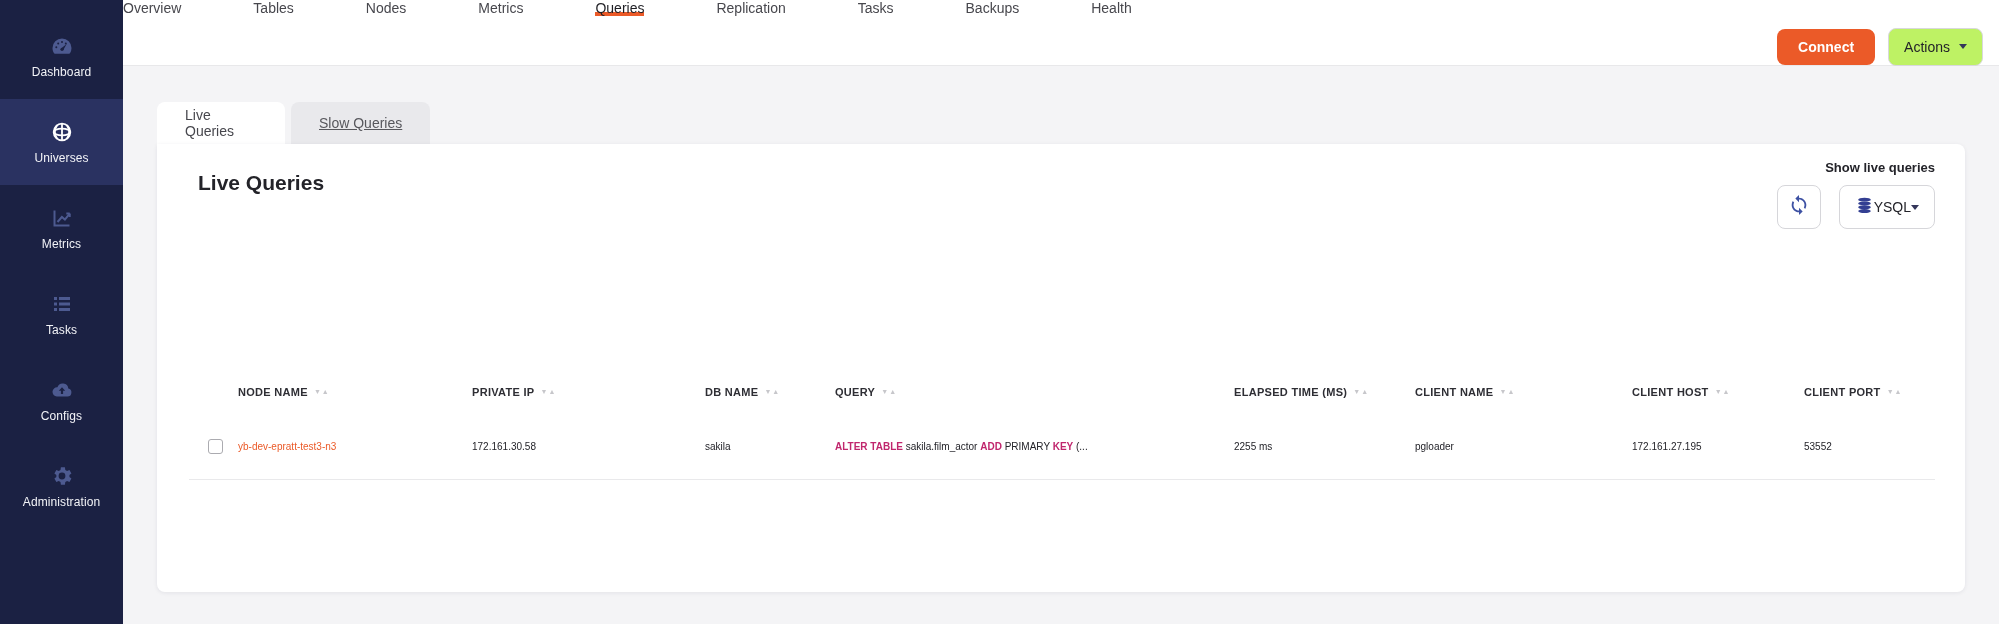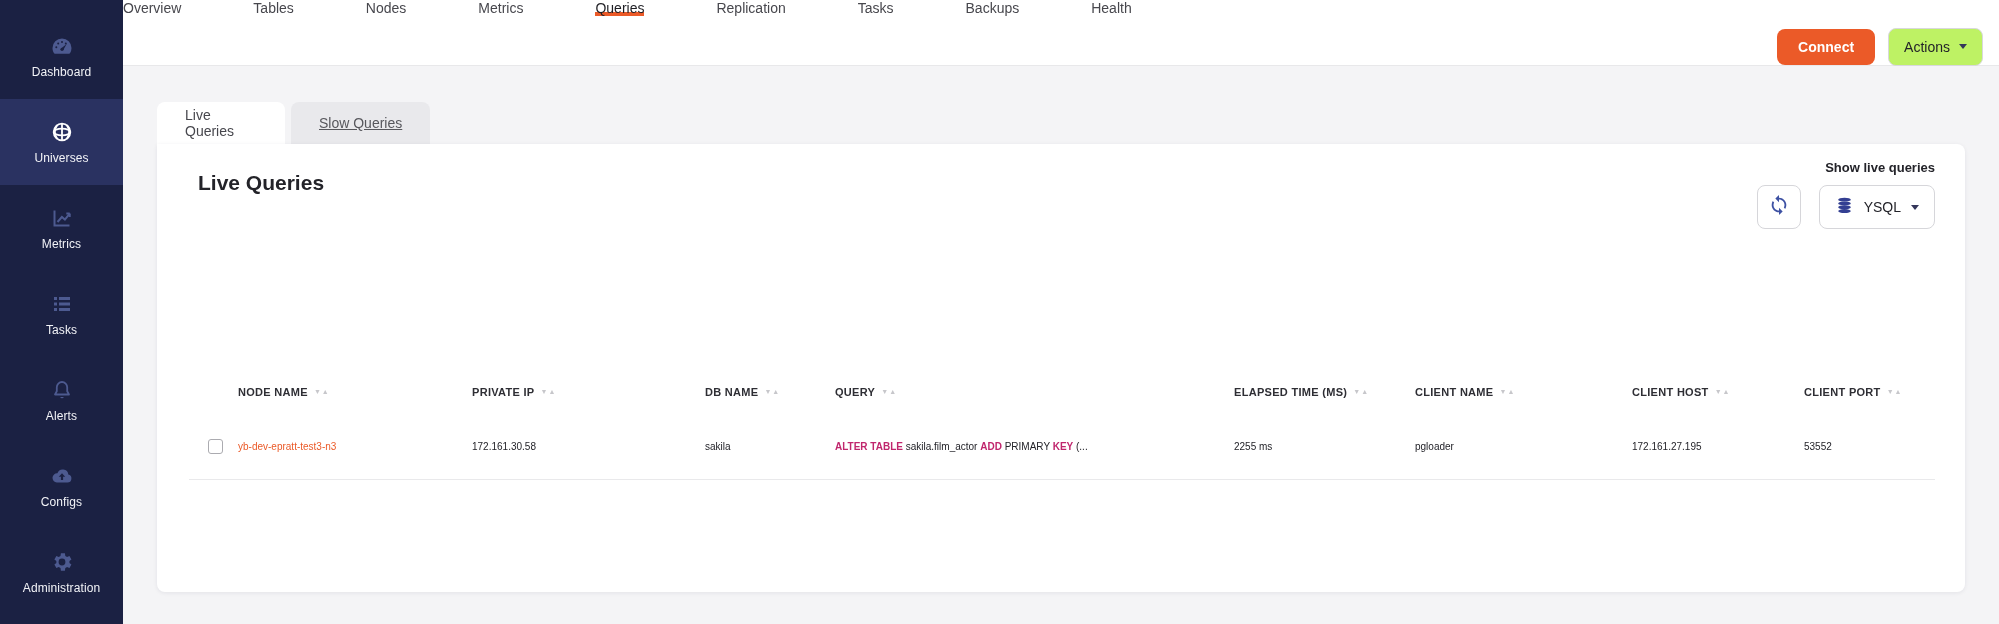--- a/index.html
+++ b/index.html
@@ -30,21 +30,21 @@
   .tab.active { background:#ffffff; color:#47474d; width:128px; }
   .tab.inactive { background:#e9e9ec; color:#57575c;text-decoration:underline; }
 
   .card { position:absolute; left:34px; top:78px; width:1808px; height:448px; background:#ffffff; border-radius:0 8px 8px 8px; box-shadow:0 1px 4px rgba(23,25,60,.08); }
   .card-title { position:absolute; left:41px; top:27px; font-size:21px; font-weight:700; color:#232329; }
 
   .controls { position:absolute; right:30px; top:16px; text-align:right; }
   .show-live-label { font-size:13px; font-weight:600; color:#232329; }
   .controls-row { margin-top:10px; display:flex; justify-content:flex-end; gap:18px; }
   .icon-btn { width:44px; height:44px; background:#fff; border:1px solid #d6d6da; border-radius:8px; display:flex; align-items:center; justify-content:center; cursor:pointer; }
-  .ysql-btn { height:44px; background:#fff; border:1px solid #d6d6da; border-radius:8px; display:flex; align-items:center; gap:10px; padding:0 15px; cursor:pointer; font-family:inherit; font-size:14px; color:#232329; }
+  .ysql-btn { height:44px; background:#fff; border:1px solid #d6d6da; border-radius:8px; display:flex; align-items:center; padding:0 15px; cursor:pointer; font-family:inherit; font-size:14px; color:#232329; }
 
   .filter-input { position:absolute; left:32px; top:147px; width:1723px; height:46px; border:1px solid #c9c9ce; border-radius:4px; padding:0 18px; font-size:14px; color:#232329; font-family:inherit; background:#fff; }
   .filter-input::placeholder { color:#8e8e96; }
 
   .qtable { position:absolute; left:32px; top:226px; width:1746px; }
   .tgrid { display:grid; grid-template-columns:49px 234px 233px 130px 399px 181px 217px 172px 131px; align-items:center; }
   .thead { height:44px; }
   .th { font-size:11px; font-weight:700; color:#2e2e34; letter-spacing:.3px; white-space:nowrap; cursor:pointer; }
   .sort { font-size:7px; color:#c7c7cb; letter-spacing:1px; margin-left:6px; vertical-align:2px; }
   .trow { height:66px; border-bottom:1px solid #e9e9eb; }
@@ -99,29 +99,20 @@
       <svg viewBox="0 0 24 24" width="24" height="24" fill="currentColor">
           <rect x="4" y="5" width="3" height="3"></rect>
           <rect x="9" y="5" width="11" height="3"></rect>
           <rect x="4" y="10.5" width="3" height="3"></rect>
           <rect x="9" y="10.5" width="11" height="3"></rect>
           <rect x="4" y="16" width="3" height="3"></rect>
           <rect x="9" y="16" width="11" height="3"></rect>
         </svg>
     </span>
     <span class="side-label">Tasks</span>
-  </div>
-  <div class="side-item">
-    <span class="icn">
-      <svg viewBox="0 0 24 24" width="24" height="24" fill="none" stroke="currentColor" stroke-width="1.8">
-          <path d="M12 4a5.2 5.2 0 0 0-5.2 5.2v4.1L5 16.5h14l-1.8-3.2V9.2A5.2 5.2 0 0 0 12 4z" stroke-linejoin="round"></path>
-          <path d="M10.2 19a1.9 1.9 0 0 0 3.6 0z" fill="currentColor" stroke="none"></path>
-        </svg>
-    </span>
-    <span class="side-label">Alerts</span>
   </div>
   <div class="side-item">
     <span class="icn">
       <svg viewBox="0 0 24 24" width="24" height="24">
           <path fill="currentColor" d="M6.8 18.5h10.6a4 4 0 0 0 .9-7.9 5.6 5.6 0 0 0-10.9-1.3 4.6 4.6 0 0 0-.6 9.2z"></path>
           <path d="M12 9.2l3.2 3.6h-2.1v3.1h-2.2v-3.1H8.8z" fill="#1b2143"></path>
         </svg>
     </span>
     <span class="side-label">Configs</span>
   </div>

